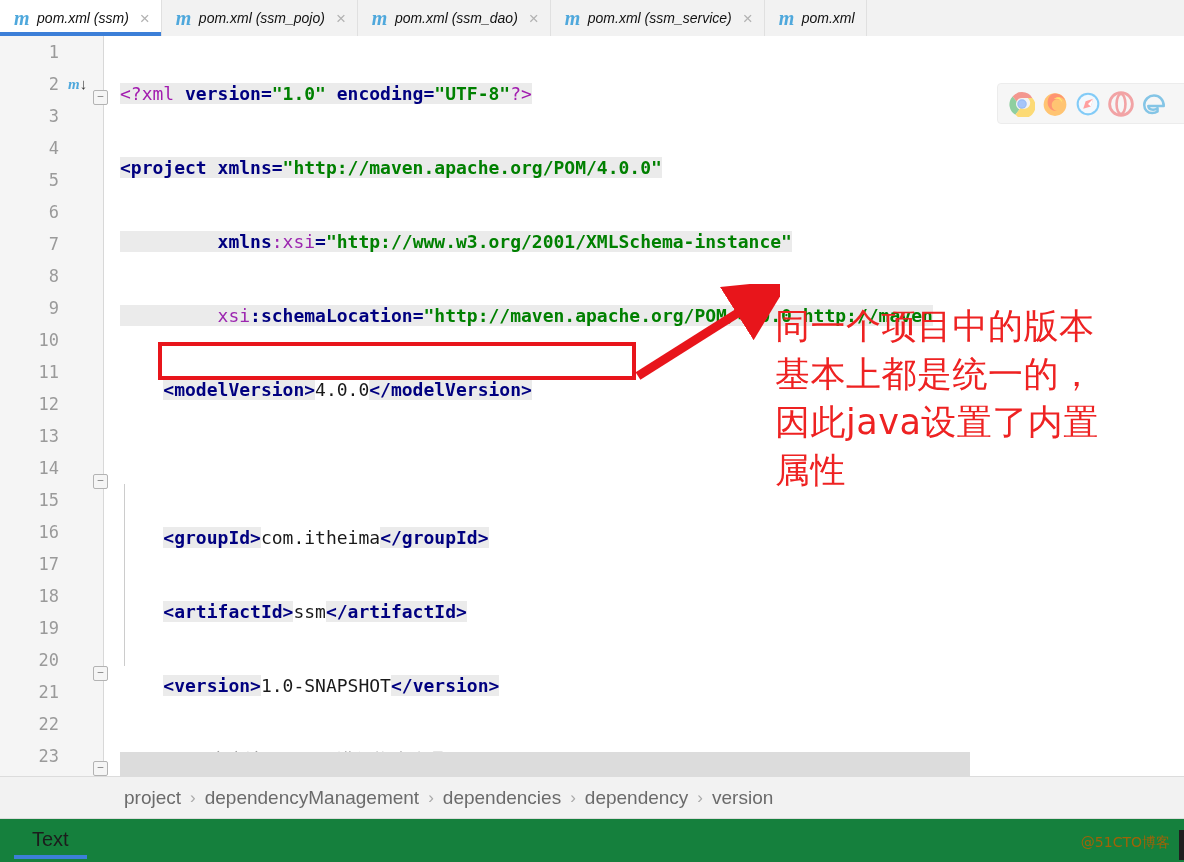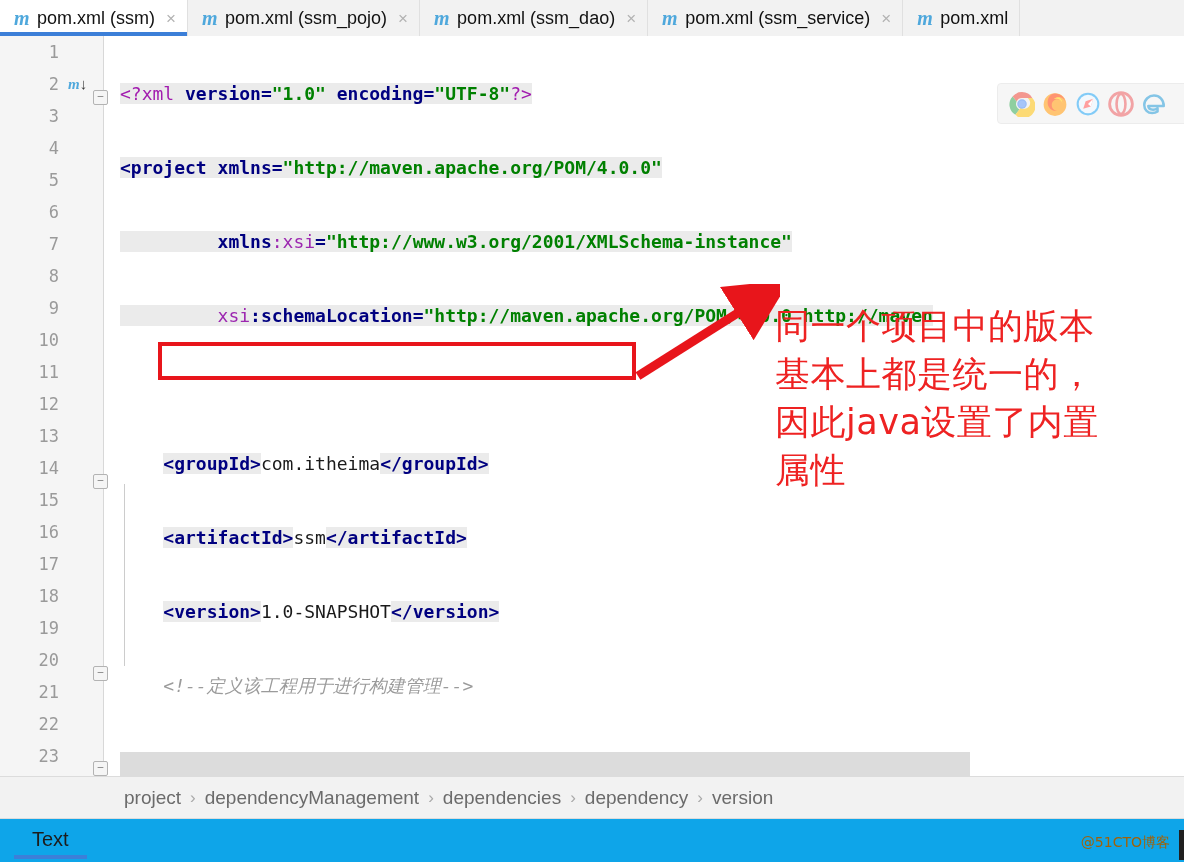--- a/index.html
+++ b/index.html
@@ -51,21 +51,21 @@
   }
   .maven-m {
     font-family: "Liberation Serif", serif;
     font-style: italic;
     font-weight: bold;
     font-size: 20px;
     color: #4fa8dc;
     line-height: 1;
     letter-spacing: -0.5px;
   }
-  .tab-label { font-size: 18px; }
+  .tab-label { font-size: 14px; font-style: italic; }
   .tab-close {
     color: #b2b2b2;
     font-size: 17px;
     margin-left: 3px;
     line-height: 1;
   }
 
   
   #editor-area {
     position: absolute;
@@ -236,21 +236,21 @@
     text-align: right;
   }
   .crumb { cursor: default; }
   .crumb-sep { color: #a9a9a9; font-size: 17px; }
 
   
   #bottom-bar {
     position: absolute;
     left: 0; top: 818px;
     width: 1184px; height: 44px;
-    background: #0ea5e9;
+    background: #15803d;
     border-top: 1px solid #dcdcdc;
     display: flex;
     align-items: center;
     padding-left: 32px;
     box-sizing: border-box;
     gap: 36px;
   }
   .bottom-tab {
     font-size: 20px;
     color: #1c1c1c;
@@ -350,20 +350,21 @@
     <div class="fold-marker" style="top:725px;">−</div>
   </div>
 
   <div id="fold-guide" style="top:448px; height:182px;"></div>
 
   <div id="code">
     <div class="cline"><span class="hl"><span class="tk-pi">&lt;?xml</span> <span class="tk-attr2">version</span><span class="tk-tag">=</span><span class="tk-str">"1.0"</span> <span class="tk-attr2">encoding</span><span class="tk-tag">=</span><span class="tk-str">"UTF-8"</span><span class="tk-pi">?&gt;</span></span></div>
     <div class="cline"><span class="hl"><span class="tk-tag">&lt;project</span> <span class="tk-attr2">xmlns</span><span class="tk-tag">=</span><span class="tk-str">"http://maven.apache.org/POM/4.0.0"</span></span></div>
     <div class="cline"><span class="hl">         <span class="tk-attr2">xmlns</span><span class="tk-attr">:xsi</span><span class="tk-tag">=</span><span class="tk-str">"http://www.w3.org/2001/XMLSchema-instance"</span></span></div>
     <div class="cline"><span class="hl">         <span class="tk-attr">xsi</span><span class="tk-attr2">:schemaLocation</span><span class="tk-tag">=</span><span class="tk-str">"http://maven.apache.org/POM/4.0.0 http://maven</span></span></div>
+    <div class="cline">    <span class="hl"><span class="tk-tag">&lt;modelVersion&gt;</span></span><span class="tk-text">4.0.0</span><span class="hl"><span class="tk-tag">&lt;/modelVersion&gt;</span></span></div>
     <div class="cline"></div>
     <div class="cline">    <span class="hl"><span class="tk-tag">&lt;groupId&gt;</span></span><span class="tk-text">com.itheima</span><span class="hl"><span class="tk-tag">&lt;/groupId&gt;</span></span></div>
     <div class="cline">    <span class="hl"><span class="tk-tag">&lt;artifactId&gt;</span></span><span class="tk-text">ssm</span><span class="hl"><span class="tk-tag">&lt;/artifactId&gt;</span></span></div>
     <div class="cline">    <span class="hl"><span class="tk-tag">&lt;version&gt;</span></span><span class="tk-text">1.0-SNAPSHOT</span><span class="hl"><span class="tk-tag">&lt;/version&gt;</span></span></div>
     <div class="cline">    <span class="tk-cmt">&lt;!--定义该工程用于进行构建管理--&gt;</span></div>
     
     
     
     
     

